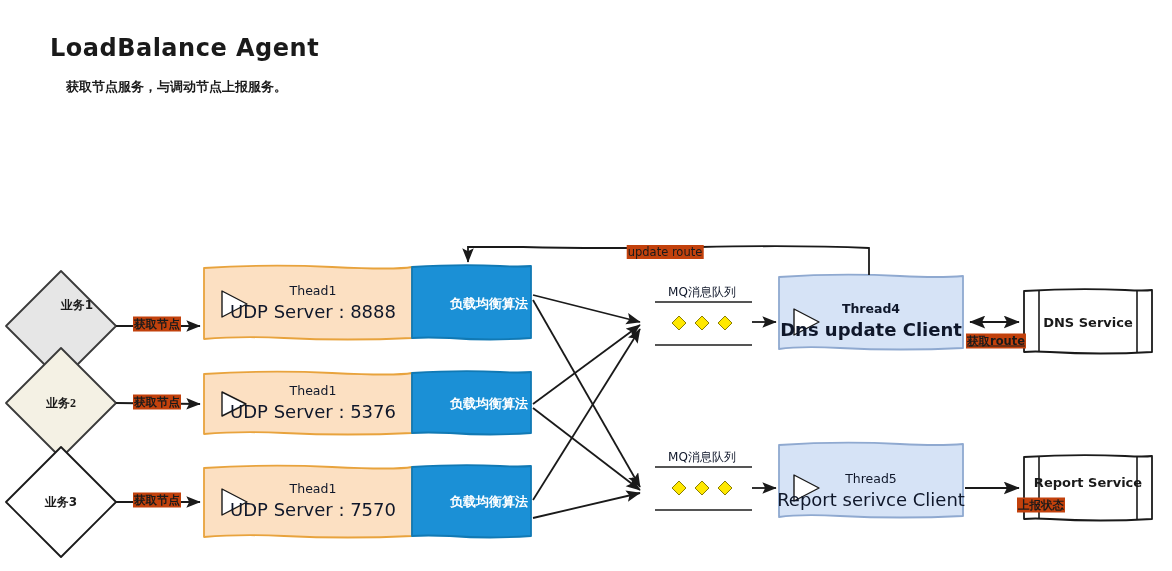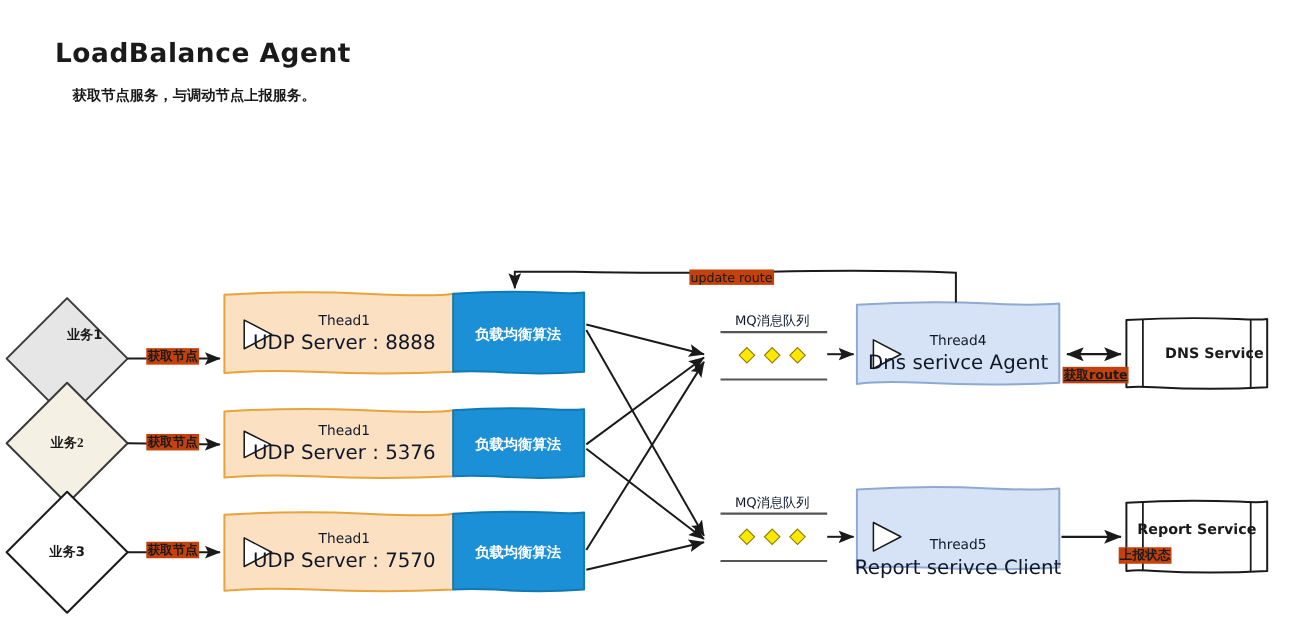--- a/index.html
+++ b/index.html
@@ -62,20 +62,21 @@
   .box-text .l1 { font-size: 12.5px; }
   .box-text .l2 { font-size: 18px; }
   .blue-label {
     position: absolute;
     font-size: 13px;
     font-weight: bold;
     color: #ffffff;
     white-space: nowrap;
     transform: translate(-50%, -50%);
     text-align: center;
+    margin-left: 18px;
   }
   .edge-label {
     position: absolute;
     font-size: 11.5px;
     color: #1a1a1a;
     white-space: nowrap;
     transform: translate(-50%, -50%);
     background: #c2410c;
     padding: 0 1px;
   }
@@ -251,27 +252,27 @@
   <div class="l2">UDP Server : 7570</div>
 </div>
 
 <div class="blue-label" style="left:471px; top:304px;">负载均衡算法</div>
 <div class="blue-label" style="left:471px; top:404px;">负载均衡算法</div>
 <div class="blue-label" style="left:471px; top:502px;">负载均衡算法</div>
 
 <div class="mq-label" style="left:702px; top:292px;">MQ消息队列</div>
 <div class="mq-label" style="left:702px; top:457px;">MQ消息队列</div>
 
-<div class="box-text" style="left:871px; top:322px;">
+<div class="box-text" style="left:871px; top:322px;font-weight:bold;">
   <div class="l1">Thread4</div>
-  <div class="l2">Dns serivce Agent</div>
-</div>
-<div class="box-text" style="left:871px; top:508px;text-align:center;">
+  <div class="l2">Dns update Client</div>
+</div>
+<div class="box-text" style="left:871px; top:492px;text-align:center;">
   <div class="l1">Thread5</div>
   <div class="l2">Report serivce Client</div>
 </div>
 
-<div class="svc-label" style="left:1088px; top:322px;margin-left:16px;">DNS Service</div>
+<div class="svc-label" style="left:1088px; top:322px;">DNS Service</div>
 <div class="svc-label" style="left:1088px; top:482px;">Report Service</div>
 
 <div class="edge-label" style="left:665px; top:252px;">update route</div>
 <div class="edge-label cjk" style="left:996px; top:341px;text-decoration:underline;">获取route</div>
 <div class="edge-label cjk" style="left:1012px; top:505px;margin-left:29px;">上报状态</div>
 
 </body></html>

